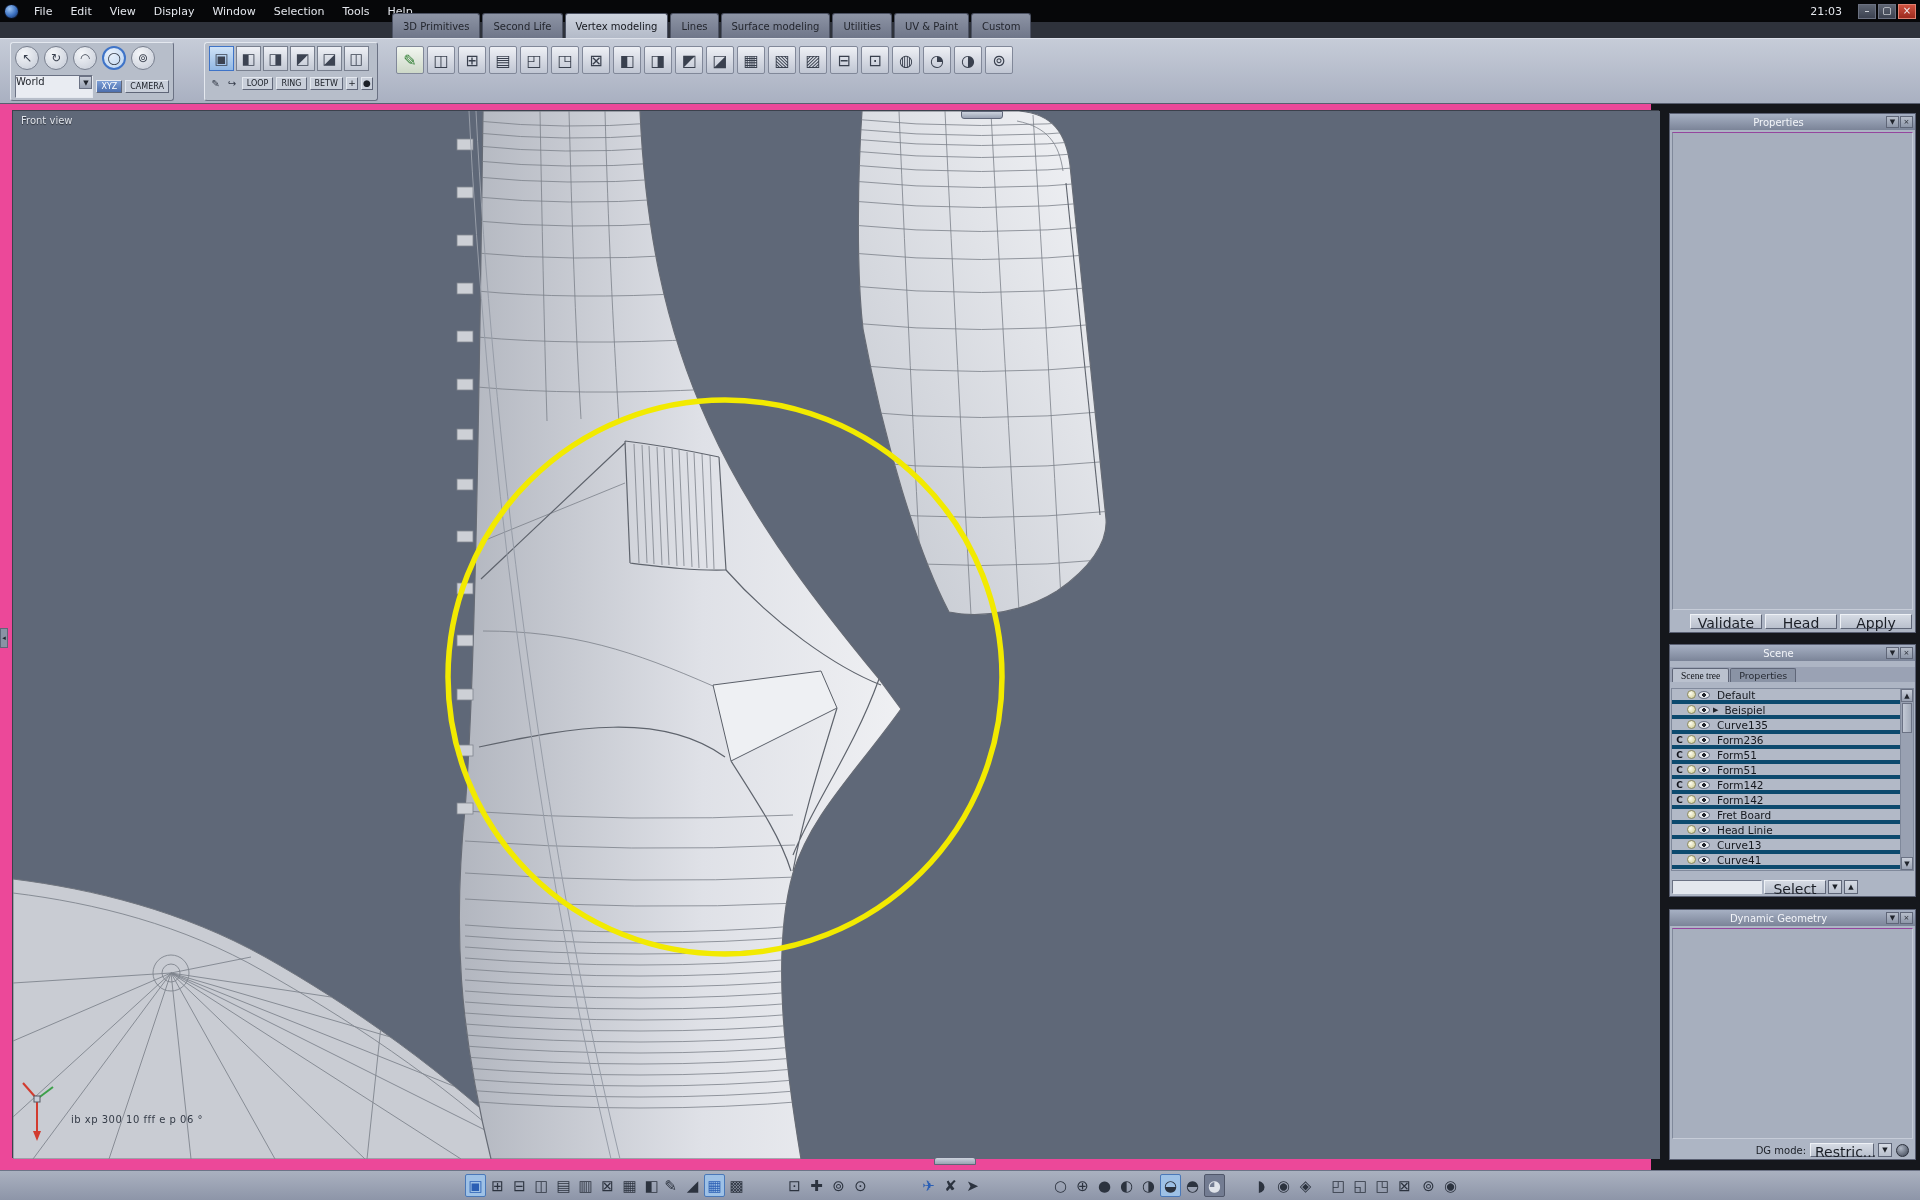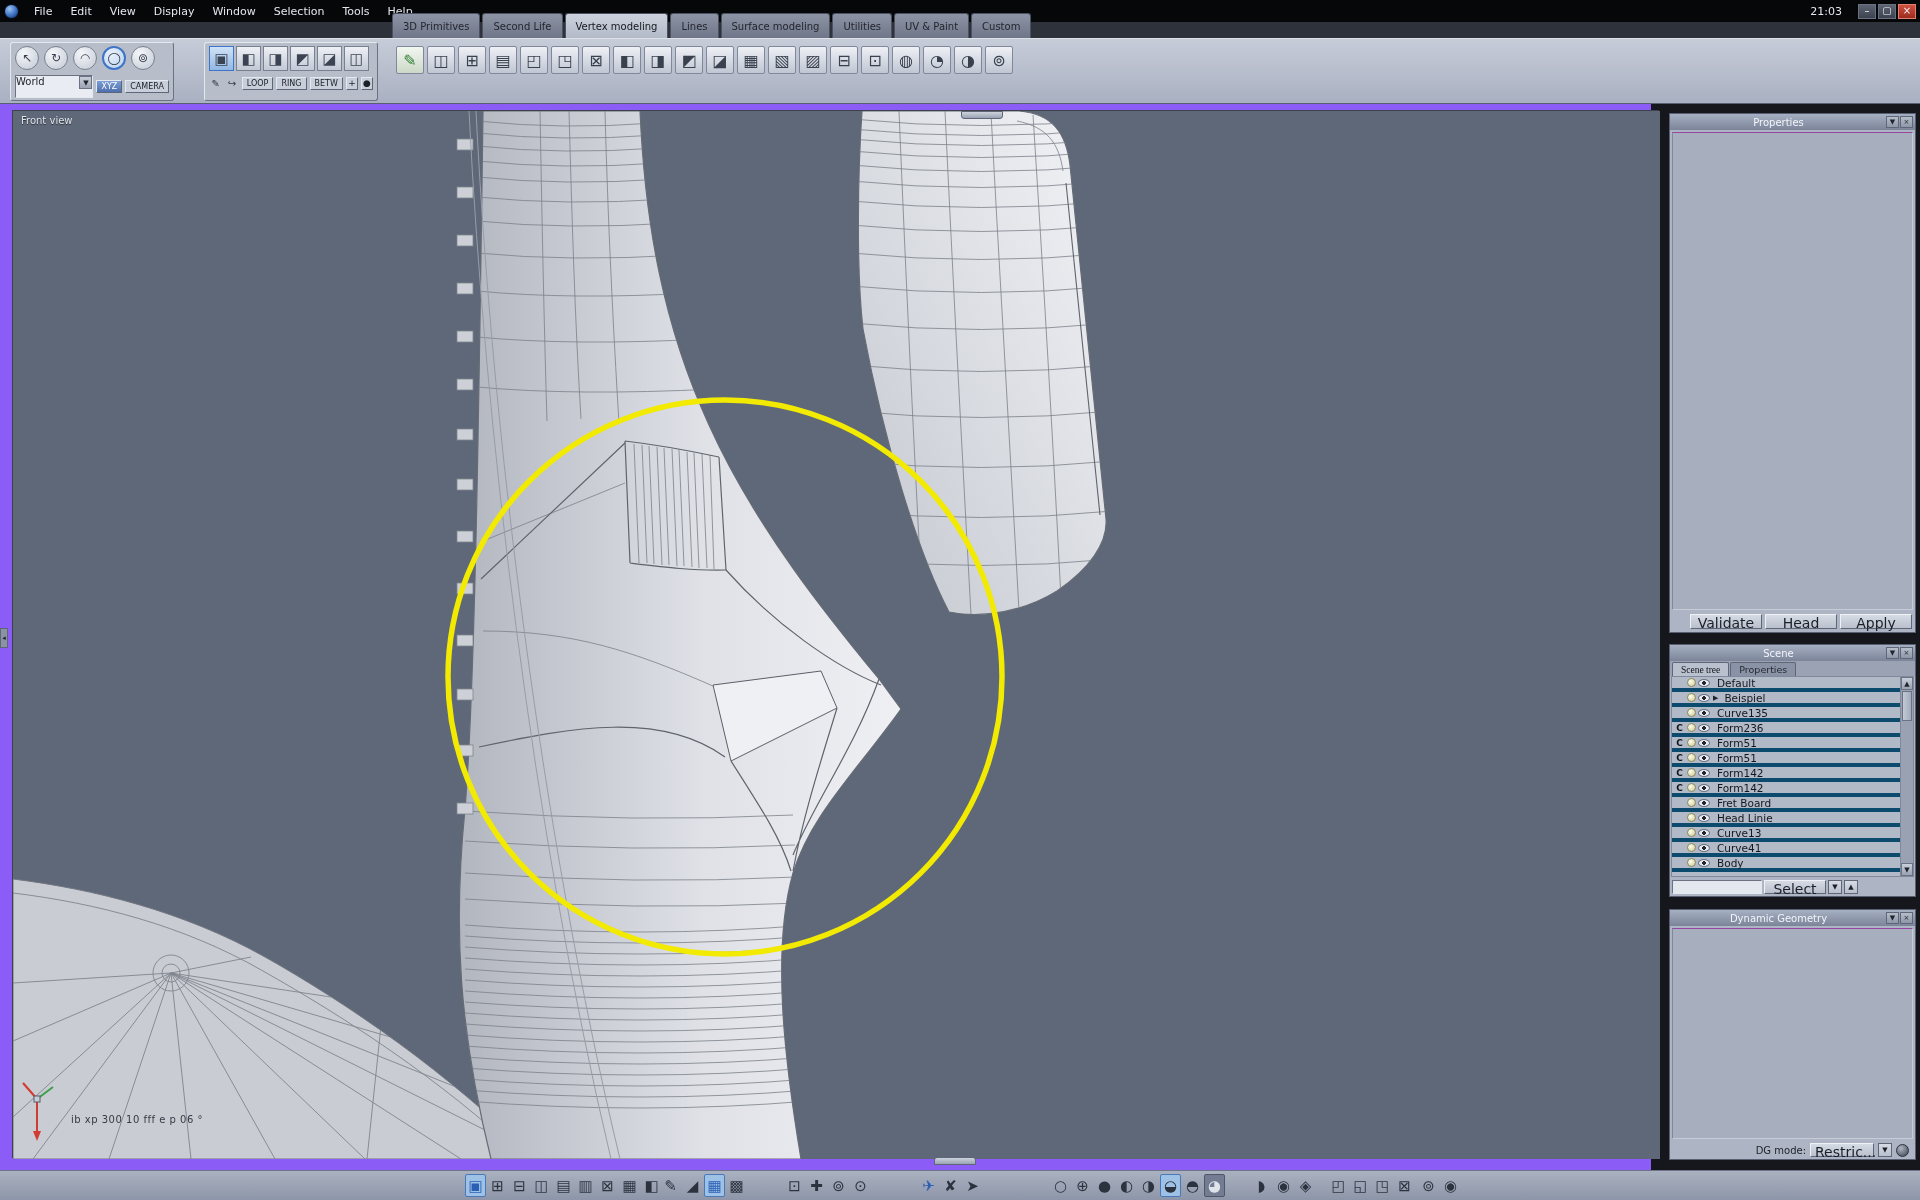--- a/index.html
+++ b/index.html
@@ -53,37 +53,37 @@
   .mini-ico { width:16px; height:14px; font-size:10px; display:flex; align-items:center; justify-content:center; color:#343b49; }
   .toggle13 { width:14px; height:13px; font-size:9px; display:flex; align-items:center; justify-content:center;
               background:#c9cfda; border:1px solid; border-color:#e4e8ef #5f6678 #5f6678 #e4e8ef; }
   .maintools { position:absolute; left:396px; top:7px; display:flex; gap:3px; }
   .tool28 { width:28px; height:28px; border:1px solid #818899; border-radius:2px;
             background:linear-gradient(#eef0f5,#c0c6d3); font-size:16px; color:#39404e;
             display:flex; align-items:center; justify-content:center; }
   .tool28.green { color:#2e7d32; background:linear-gradient(#f2f6f0,#cdd8c8); }
 
   
-  .workspace { position:absolute; top:104px; left:0; width:1651px; height:1066px; background:#8b5cf6;padding-left:44px; }
+  .workspace { position:absolute; top:104px; left:0; width:1651px; height:1066px; background:#ec4899;padding-left:44px; }
   .viewport { position:absolute; left:12px; top:6px; width:1647px; height:1048px; background:#5f6878; border:1px solid #3c414c; }
   .viewport svg { position:absolute; inset:0; }
   .vp-label { position:absolute; left:8px; top:4px; font-size:10px; color:#dfe3ea; text-shadow:0 1px 1px #2a2e36; }
   .vp-status { position:absolute; left:58px; bottom:32px; font-size:10px; color:#343b47; letter-spacing:0.5px; }
   .split-handle { position:absolute; width:42px; height:8px; background:linear-gradient(#cdd3de,#9aa2b3);
                   border:1px solid #5f6678; border-radius:0 0 3px 3px; }
   .split-top { left:948px; top:0; }
   .split-bottom { left:921px; top:1046px; border-radius:3px 3px 0 0; }
   .collapse-arrow { position:absolute; left:0; top:524px; width:8px; height:20px; background:#8a93a5;
                     color:#1d2128; font-size:7px; display:flex; align-items:center; justify-content:center; border:1px solid #5f6678; }
 
   
   .rightcol { position:absolute; left:1669px; top:0; width:247px; height:1066px; }
   .panel { position:absolute; left:0; width:247px; background:#adb5c4; border:1px solid #595f72; display:flex; flex-direction:column; }
   .panel.props { top:9px;  height:520px; }
-  .panel.scene { top:540px; height:253px; }
+  .panel.scene { top:540px; height:253px;gap:6px; }
   .panel.dg    { top:805px; height:251px; }
   .phead { height:16px; flex:0 0 16px; background:linear-gradient(#a6b0c3,#7b8498); display:flex; align-items:center;
            color:#f3f5f9; font-size:10px; padding:0 2px; }
   .ph-title { flex:1; text-align:center; }
   .ph-btn { width:13px; height:12px; margin-left:1px; background:linear-gradient(#b6bdca,#8e97a9); border:1px solid #5f6678;
             color:#20242c; font-size:7px; display:flex; align-items:center; justify-content:center; }
   .pbody { flex:1; margin:2px; background:#a7afbe; border:1px solid; border-color:#8089 #c6ccd8 #c6ccd8 #80899b; }
   .pactions { flex:0 0 20px; display:flex; gap:3px; padding:2px 3px; justify-content:flex-end; }
   .pactions button, .btn3d { background:linear-gradient(#d6dbe4,#b9c0cd); border:1px solid; border-color:#eef1f6 #5f6678 #5f6678 #eef1f6;
             font-size:14px; color:#1b1f27; height:15px; font-family:inherit; }

